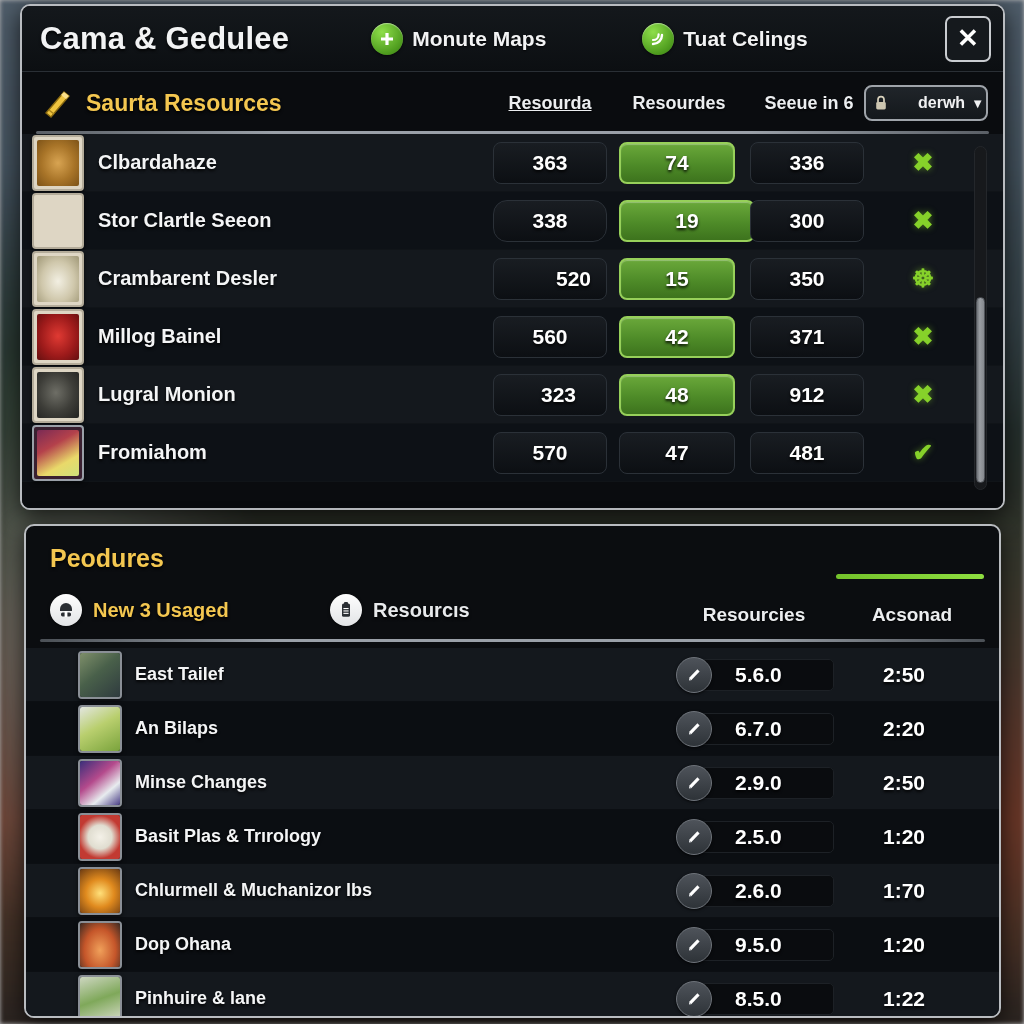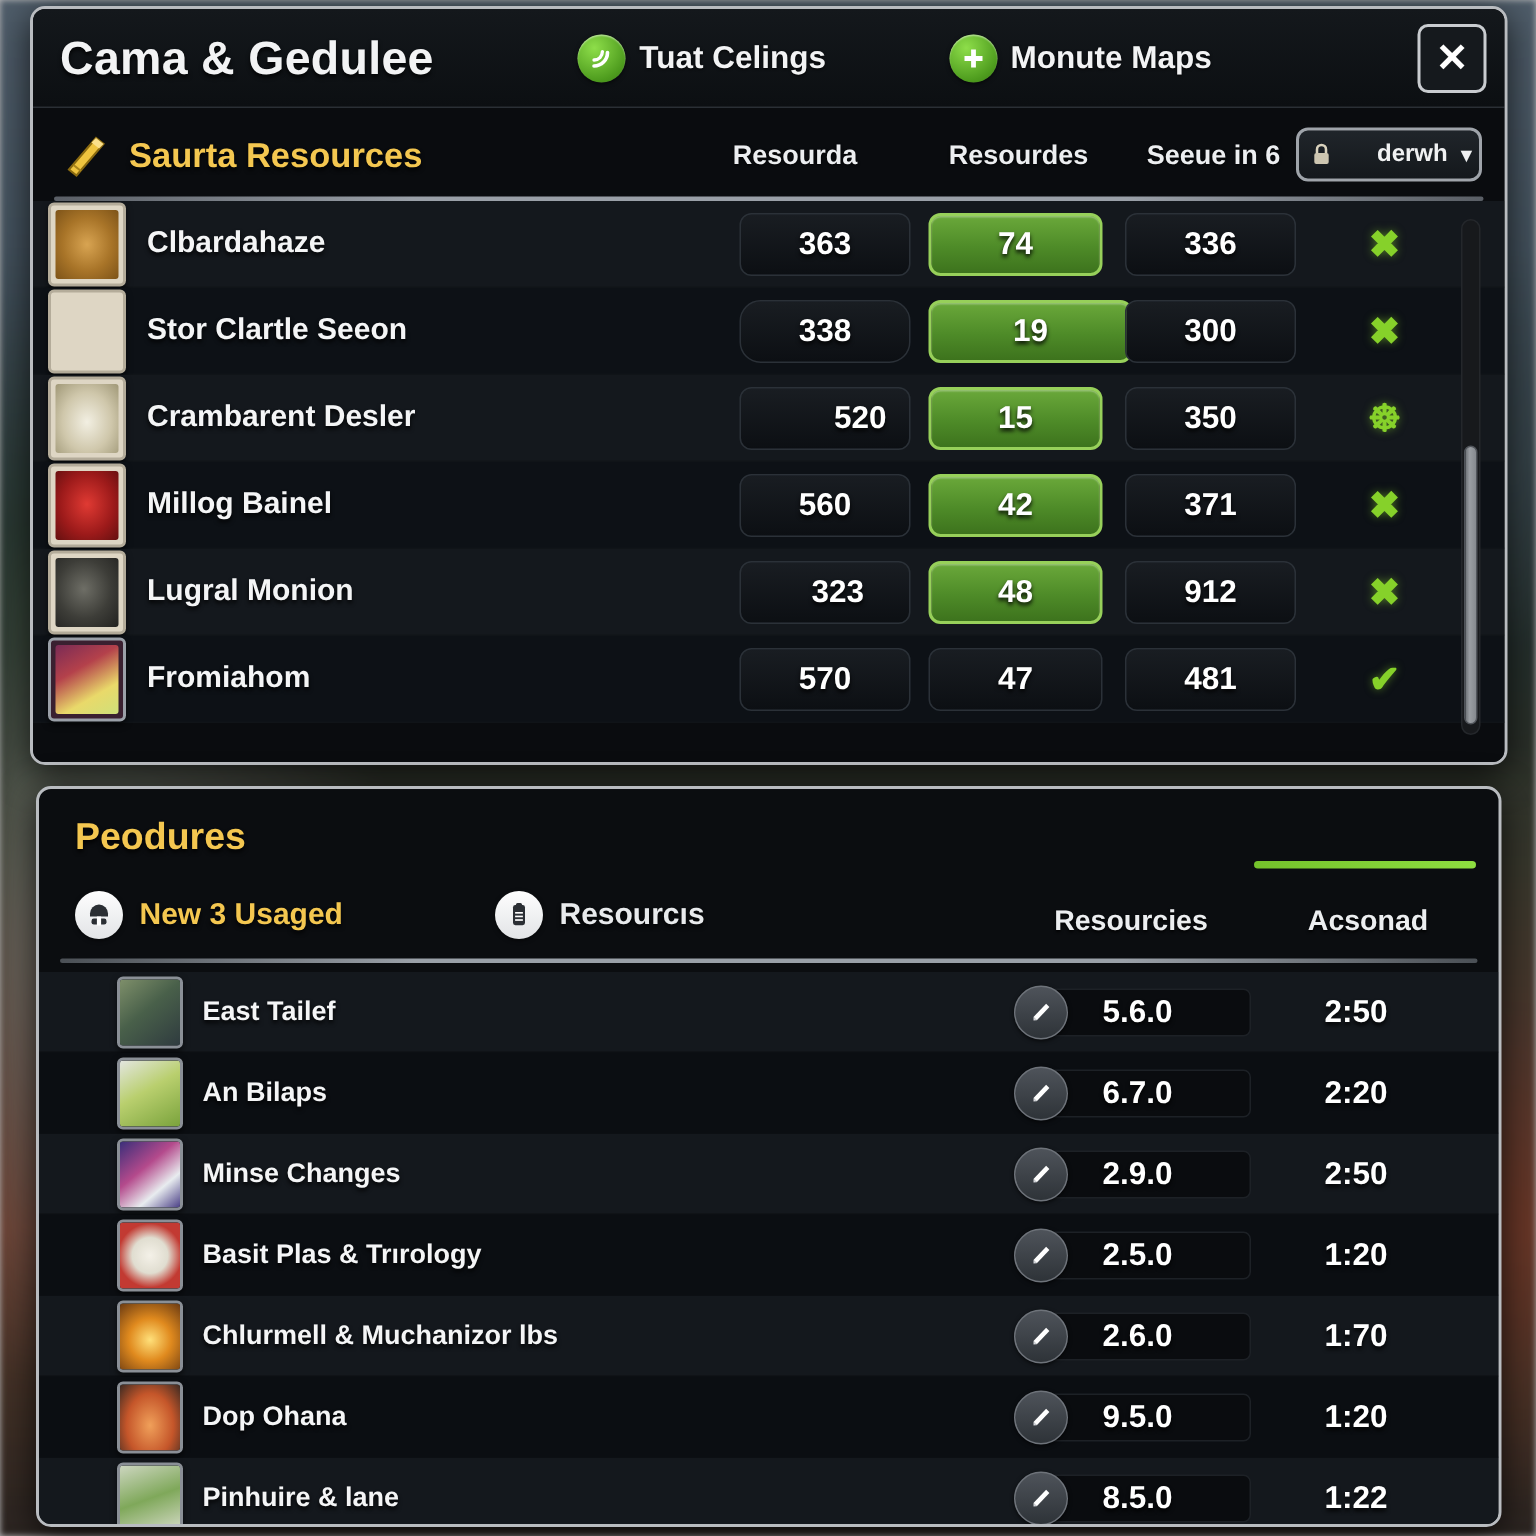--- a/index.html
+++ b/index.html
@@ -399,55 +399,55 @@
 <body>
 
 <div id="backdrop"></div>
 <div id="scrim"></div>
 
 <div class="panel" id="panel-top">
 
   <div id="titlebar">
     <div id="window-title">Cama &amp; Gedulee</div>
 
+    <div class="title-action" style="margin-left:82px;">
+      <span class="circ-icon circ-green">
+        <svg width="18" height="18" viewBox="0 0 18 18">
+            <path d="M7.4 3h3.2v4.4H15v3.2h-4.4V15H7.4v-4.4H3V7.4h4.4z" fill="#fff"></path>
+          </svg>
+      </span>
+      <span class="label">Monute Maps</span>
+    </div>
+
     <div class="title-action" style="margin-left:96px;">
       <span class="circ-icon circ-green">
         <svg width="18" height="18" viewBox="0 0 18 18">
           <path d="M4 14c5 0 9-4 9-9" stroke="#fff" stroke-width="2.4" fill="none" stroke-linecap="round"></path>
           <path d="M4 10c3.2 0 5.6-2.4 5.6-5.6" stroke="#fff" stroke-width="2.2" fill="none" stroke-linecap="round"></path>
         </svg>
       </span>
       <span class="label">Tuat Celings</span>
-    </div>
-
-    <div class="title-action" style="margin-left:82px;">
-      <span class="circ-icon circ-green">
-        <svg width="18" height="18" viewBox="0 0 18 18">
-            <path d="M7.4 3h3.2v4.4H15v3.2h-4.4V15H7.4v-4.4H3V7.4h4.4z" fill="#fff"></path>
-          </svg>
-      </span>
-      <span class="label">Monute Maps</span>
     </div>
 
     <div id="btn-close" style="margin-left:auto;">
       <span>✕</span>
     </div>
   </div>
 
   <div id="res-header">
     <span style="margin-right:12px;display:inline-flex;">
       <svg width="34" height="34" viewBox="0 0 34 34">
         <path d="M6 27 L24 6 L29 10 L11 31 Z" fill="#efc43f" stroke="#8a6a10" stroke-width="1.4"></path>
         <path d="M24 6 L29 10 L26 13 L21 9 Z" fill="#fbe08a"></path>
         <path d="M9 24 L14 28" stroke="#a8841c" stroke-width="1.4"></path>
       </svg>
     </span>
     <span id="res-title">Saurta Resources</span>
 
-    <span class="col-head" style="position:absolute;left:443px;width:130px;">Resourda</span>
+    <span class="col-head" style="position:absolute;left:463px;width:130px;text-decoration:underline;">Resourda</span>
     <span class="col-head" style="position:absolute;left:592px;width:130px;">Resourdes</span>
     <span class="col-head" style="position:absolute;left:722px;width:130px;">Seeue in 6</span>
 
     <div id="res-filter" style="position:absolute;left:842px;">
       <span style="display:inline-flex;">
         <svg width="14" height="16" viewBox="0 0 14 16">
           <path d="M4 7V4.6a3 3 0 0 1 6 0V7" stroke="#d9d2bd" stroke-width="1.7" fill="none"></path>
           <rect x="2.2" y="7" width="9.6" height="7.4" rx="1.4" fill="#cdc6b1"></rect>
         </svg>
       </span>

